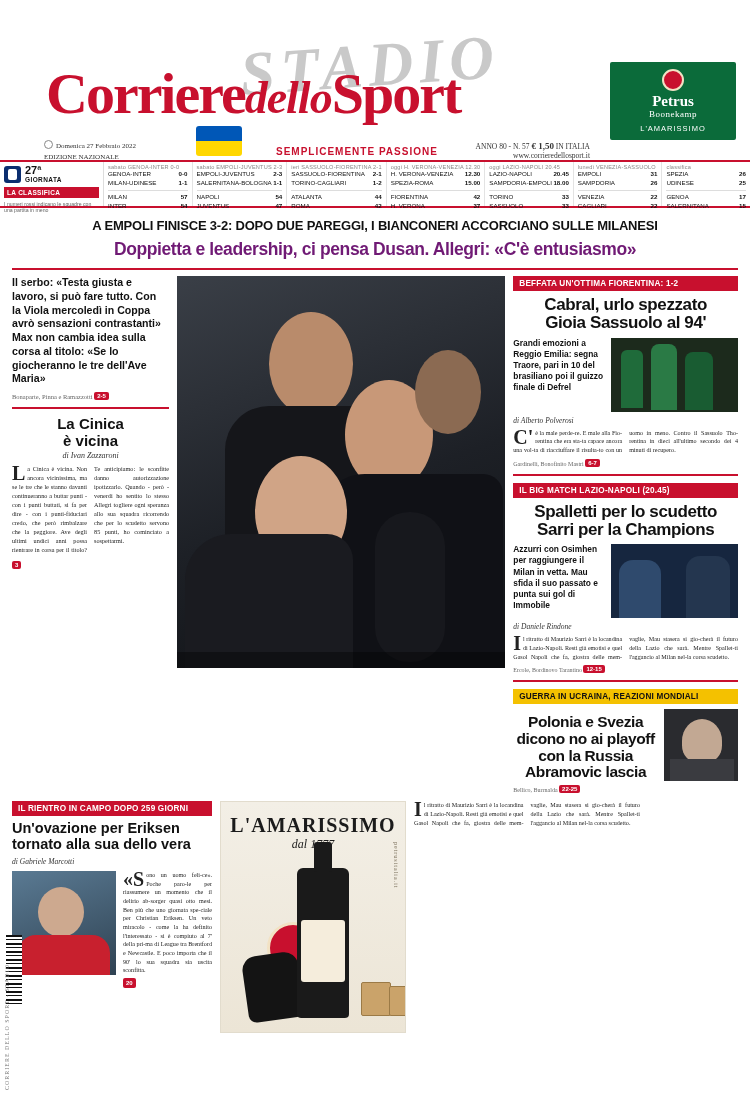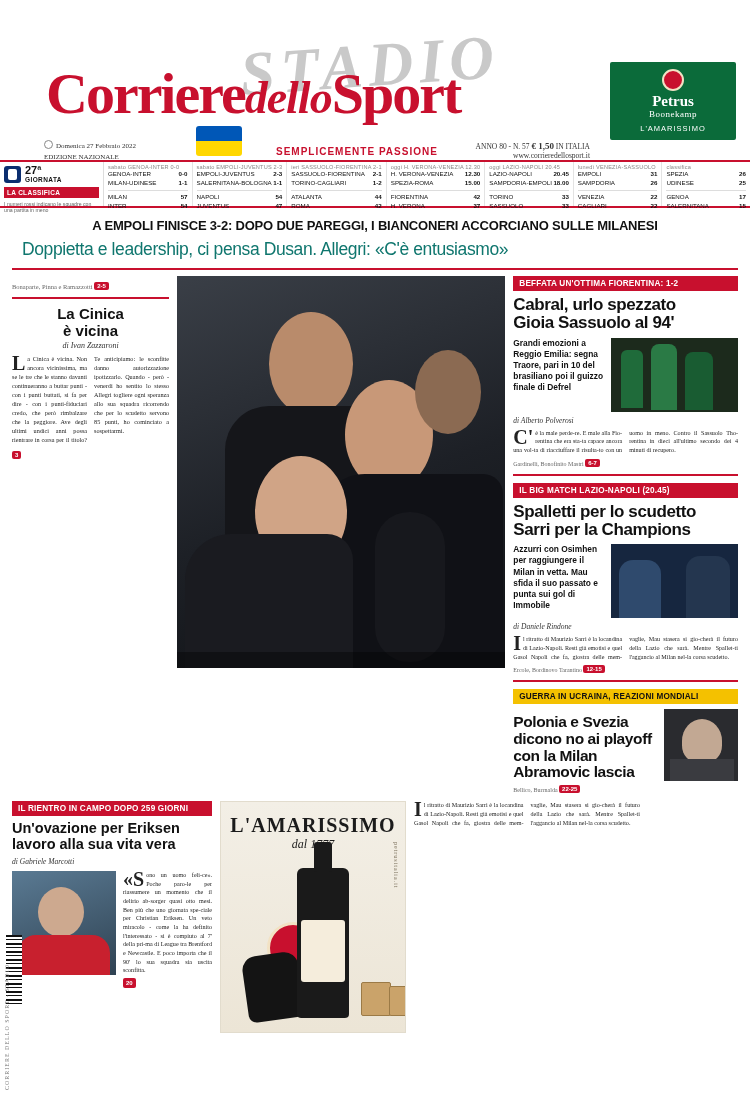--- a/index.html
+++ b/index.html
@@ -87,22 +87,22 @@
   
   .kicker-main {
     text-align:center; font-family:"Liberation Sans", sans-serif; font-weight:bold;
     font-size:13px; letter-spacing:-0.2px; padding:10px 18px 2px; color:#111;
   }
   .headline {
     text-align:center; font-family:"Liberation Sans", sans-serif; font-weight:bold;
     font-size: 74px; line-height:.98; letter-spacing:-2px; color:#d6003c; padding: 2px 10px 4px;
   }
   .subhead {
-    font-family:"Liberation Sans", sans-serif; font-weight:normal;
-    font-size:17.5px; letter-spacing:-0.4px; color:#0f766e; padding: 4px 10px 8px;
+    text-align:center; font-family:"Liberation Sans", sans-serif; font-weight:bold;
+    font-size:17.5px; letter-spacing:-0.4px; color:#701a75; padding: 4px 10px 8px;
     border-bottom: 2px solid #c8102e; margin: 0 12px;
   }
 
   
   .main { display:flex; padding: 6px 12px 0; gap: 8px; }
   .col-left { width: 158px; }
   .col-center { width: 330px; position: relative; }
   .col-right { width: 226px; }
 
   .quote-lead {
@@ -132,21 +132,21 @@
   .ph-caption{position:absolute; left:0; bottom:0; right:0; height:16px; background:rgba(0,0,0,.35);}
 
   
   .band {
     background:#c8102e; color:#fff; font-family:"Liberation Sans",sans-serif; font-weight:bold;
     font-size:8.2px; letter-spacing:.2px; padding:3px 6px; text-transform:uppercase;
   }
   .band.yellow { background:#f4c100; color:#111; }
   .r-title {
     font-family:"Liberation Sans", sans-serif; font-weight:bold; font-size:17px;
-    line-height:1.08; color:#111; margin-top:5px; letter-spacing:-0.4px;
+    line-height:1.08; color:#111; margin-top:5px; letter-spacing:-0.4px;text-align:center;
   }
   .r-flex { display:flex; gap:6px; margin-top:5px; }
   .r-text { font-size:8.4px; line-height:1.32; color:#111; font-family:"Liberation Sans",sans-serif; font-weight:bold; width:92px;}
   .r-photo { flex:1; height:74px; background:#1c2a1c; position:relative; overflow:hidden; }
   .r-photo.blue { background:#16263f; }
   .r-photo.gray { background:#2a2b2f; }
   .r-author { font-size:7.5px; font-style:italic; color:#333; margin-top:4px; }
   .r-body { column-count:2; column-gap:7px; font-size:6.1px; line-height:1.42; text-align:justify; margin-top:4px; color:#222;}
   .r-body p{margin:0;}
   .r-foot { font-size:6px; color:#666; margin-top:4px; }
@@ -371,20 +371,21 @@
 
     </div>
   </div>
 
   <div class="kicker-main">A EMPOLI FINISCE 3-2: DOPO DUE PAREGGI, I BIANCONERI ACCORCIANO SULLE MILANESI</div>
   <div class="subhead">Doppietta e leadership, ci pensa Dusan. Allegri: «C'è entusiasmo»</div>
 
   <div class="main">
 
     <div class="col-left">
+      <div class="quote-lead">Il serbo: «Testa giusta e lavoro, si può fare tutto. Con la Viola mercoledì in Coppa avrò sensazioni contrastanti» Max non cambia idea sulla corsa al titolo: «Se lo giocheranno le tre dell'Ave Maria»</div>
       <div class="byline-sm">
         <span>Bonaparte, Pinna e Ramazzotti</span>
         <span class="pagebadge">2-5</span>
       </div>
       <div class="hr-red"></div>
       <div class="col-title" style="white-space:pre-line">La Cinica
 è vicina</div>
       <div class="col-author">di Ivan Zazzaroni</div>
       <div class="body-2col">
         <p class="dropcap">La Cinica è vicina. Non ancora vicinissima, ma se le tre che le stanno davanti continueranno a buttar punti - con i punti buttati, si fa per dire - con i punti-fiduciari credo, che però rimbalzare che la peggiore. Ave degli ultimi undici anni possa rientrare in corsa per il titolo? Te anticipiamo: le sconfitte danno autorizzazione ipotizzarlo. Quando - però - venerdì ho sentito lo stesso Allegri togliere ogni speranza allo sua squadra ricorrendo che per lo scudetto servono 85 punti, ho cominciato a sospettarmi.</p>
@@ -457,21 +458,21 @@
       </div>
 
       <div class="hr-red"></div>
 
       <div>
         <div class="band yellow">GUERRA IN UCRAINA, REAZIONI MONDIALI</div>
         <div class="r-flex">
           <div style="flex:1">
             <div class="r-title" style="white-space:pre-line; font-size:15.5px;">Polonia e Svezia
 dicono no ai playoff
-con la Milan
+con la Russia
 Abramovic lascia</div>
           </div>
           <div class="r-photo gray" style="width:74px; flex:none; height:72px;">
             <div style="position:absolute;left:18px;top:10px;width:40px;height:44px;background:#c2a893;border-radius:50% 50% 40% 40%;"></div>
             <div style="position:absolute;left:6px;bottom:0;width:64px;height:22px;background:#3a3b40;"></div>
           </div>
         </div>
         <div class="r-foot">
           <span>Bellico, Burrnalda</span>
           <span class="pagebadge">22-25</span>
@@ -479,21 +480,21 @@
       </div>
 
     </div>
   </div>
 
   <div class="bottom">
 
     <div class="b-left">
       <div class="band">IL RIENTRO IN CAMPO DOPO 259 GIORNI</div>
       <div class="b-title" style="white-space:pre-line; margin-top:5px;">Un'ovazione per Eriksen
-lavoro alla sua vita vera</div>
+tornato alla sua dello vera</div>
       <div class="r-author">di Gabriele Marcotti</div>
       <div style="display:flex; gap:7px; margin-top:5px;">
         <div class="b-photo" style="width:104px; margin-top:0;">
           <div style="position:absolute;inset:0;background:linear-gradient(160deg,#5a7a93,#2f4252);"></div>
           <div style="position:absolute;left:26px;top:16px;width:46px;height:50px;background:#cda98f;border-radius:50%;"></div>
           <div style="position:absolute;left:6px;bottom:0;width:92px;height:40px;background:#c8202e;border-radius:18px 18px 0 0;"></div>
         </div>
         <div style="flex:1; font-size:6.1px; line-height:1.42; text-align:justify; color:#222;">
           <p class="dropcap" style="margin:0">«S ono un uomo feli-ce». Poche paro-le per riassumere un momento che il delirio ab-sorger quasi otto mesi. Ben più che uno giornata spe-ciale per Christian Eriksen. Un veto miracolo - come la ha definito l'interessato - si è compiuto al 7' della pri-ma di League tra Brentford e Newcastle. E poco importa che il 90' lo sua squadra sia uscita sconfitta.</p>
           <div style="margin-top:3px;"><span class="pagebadge">20</span></div>

